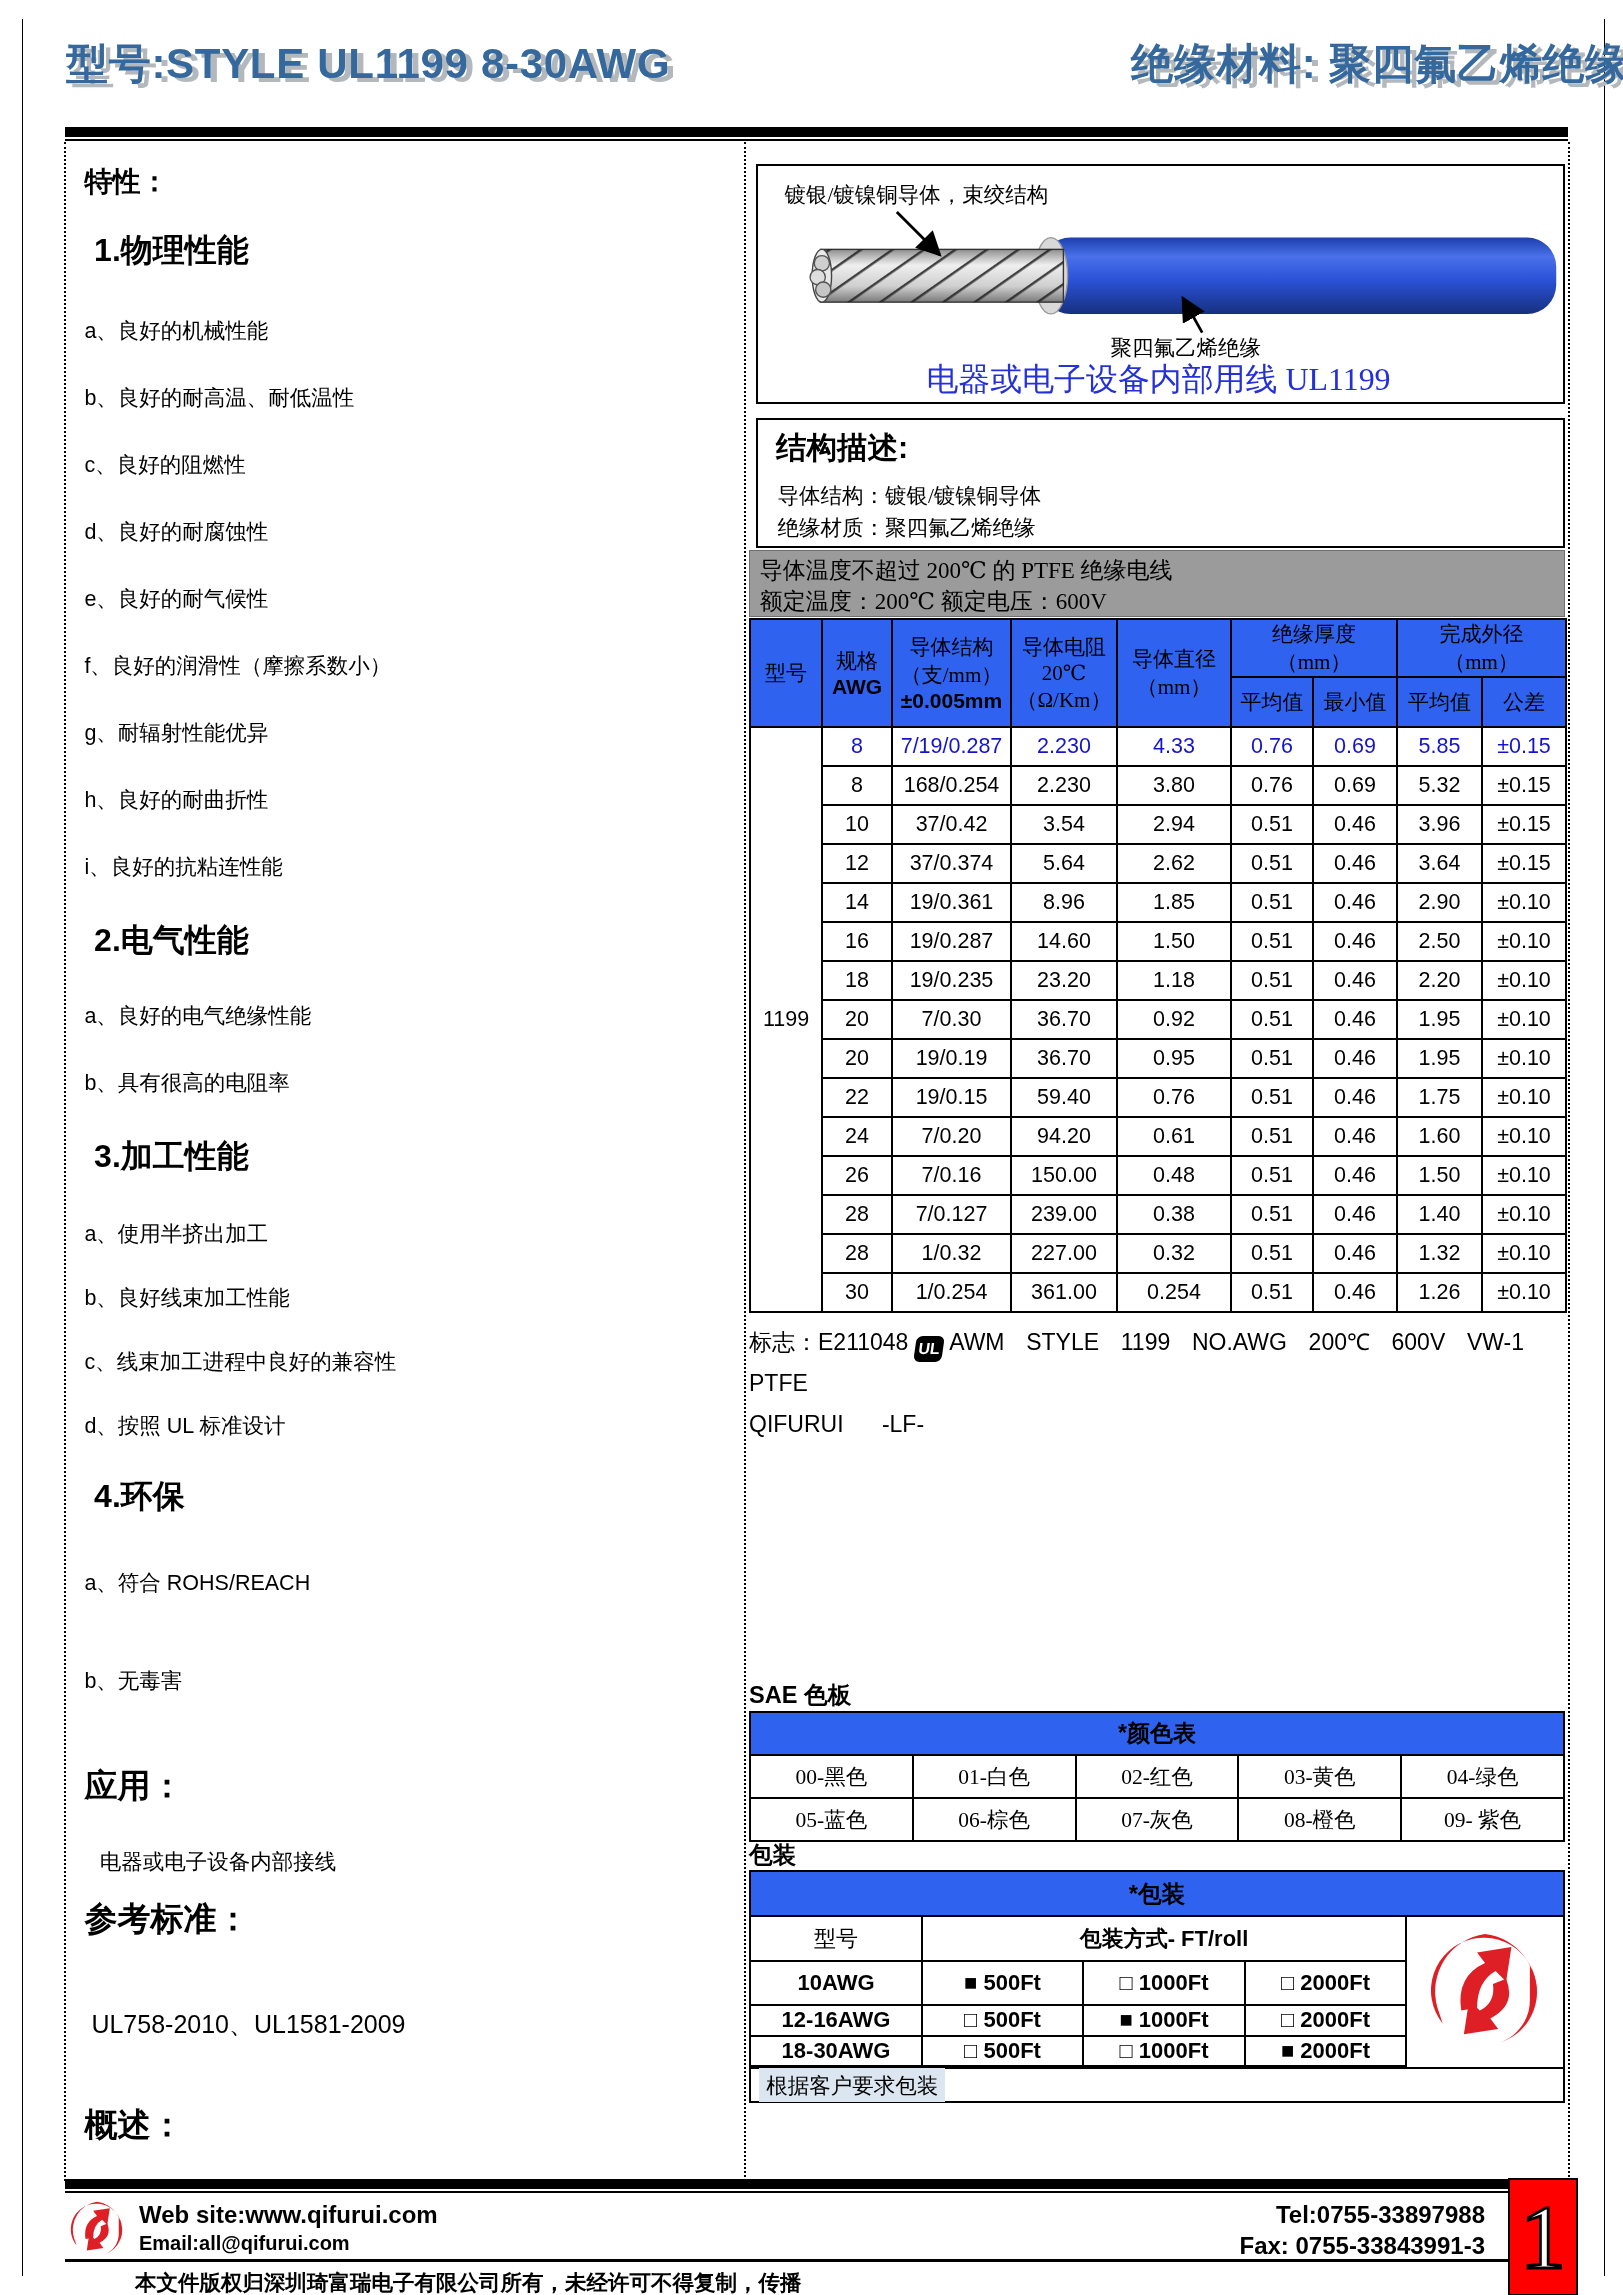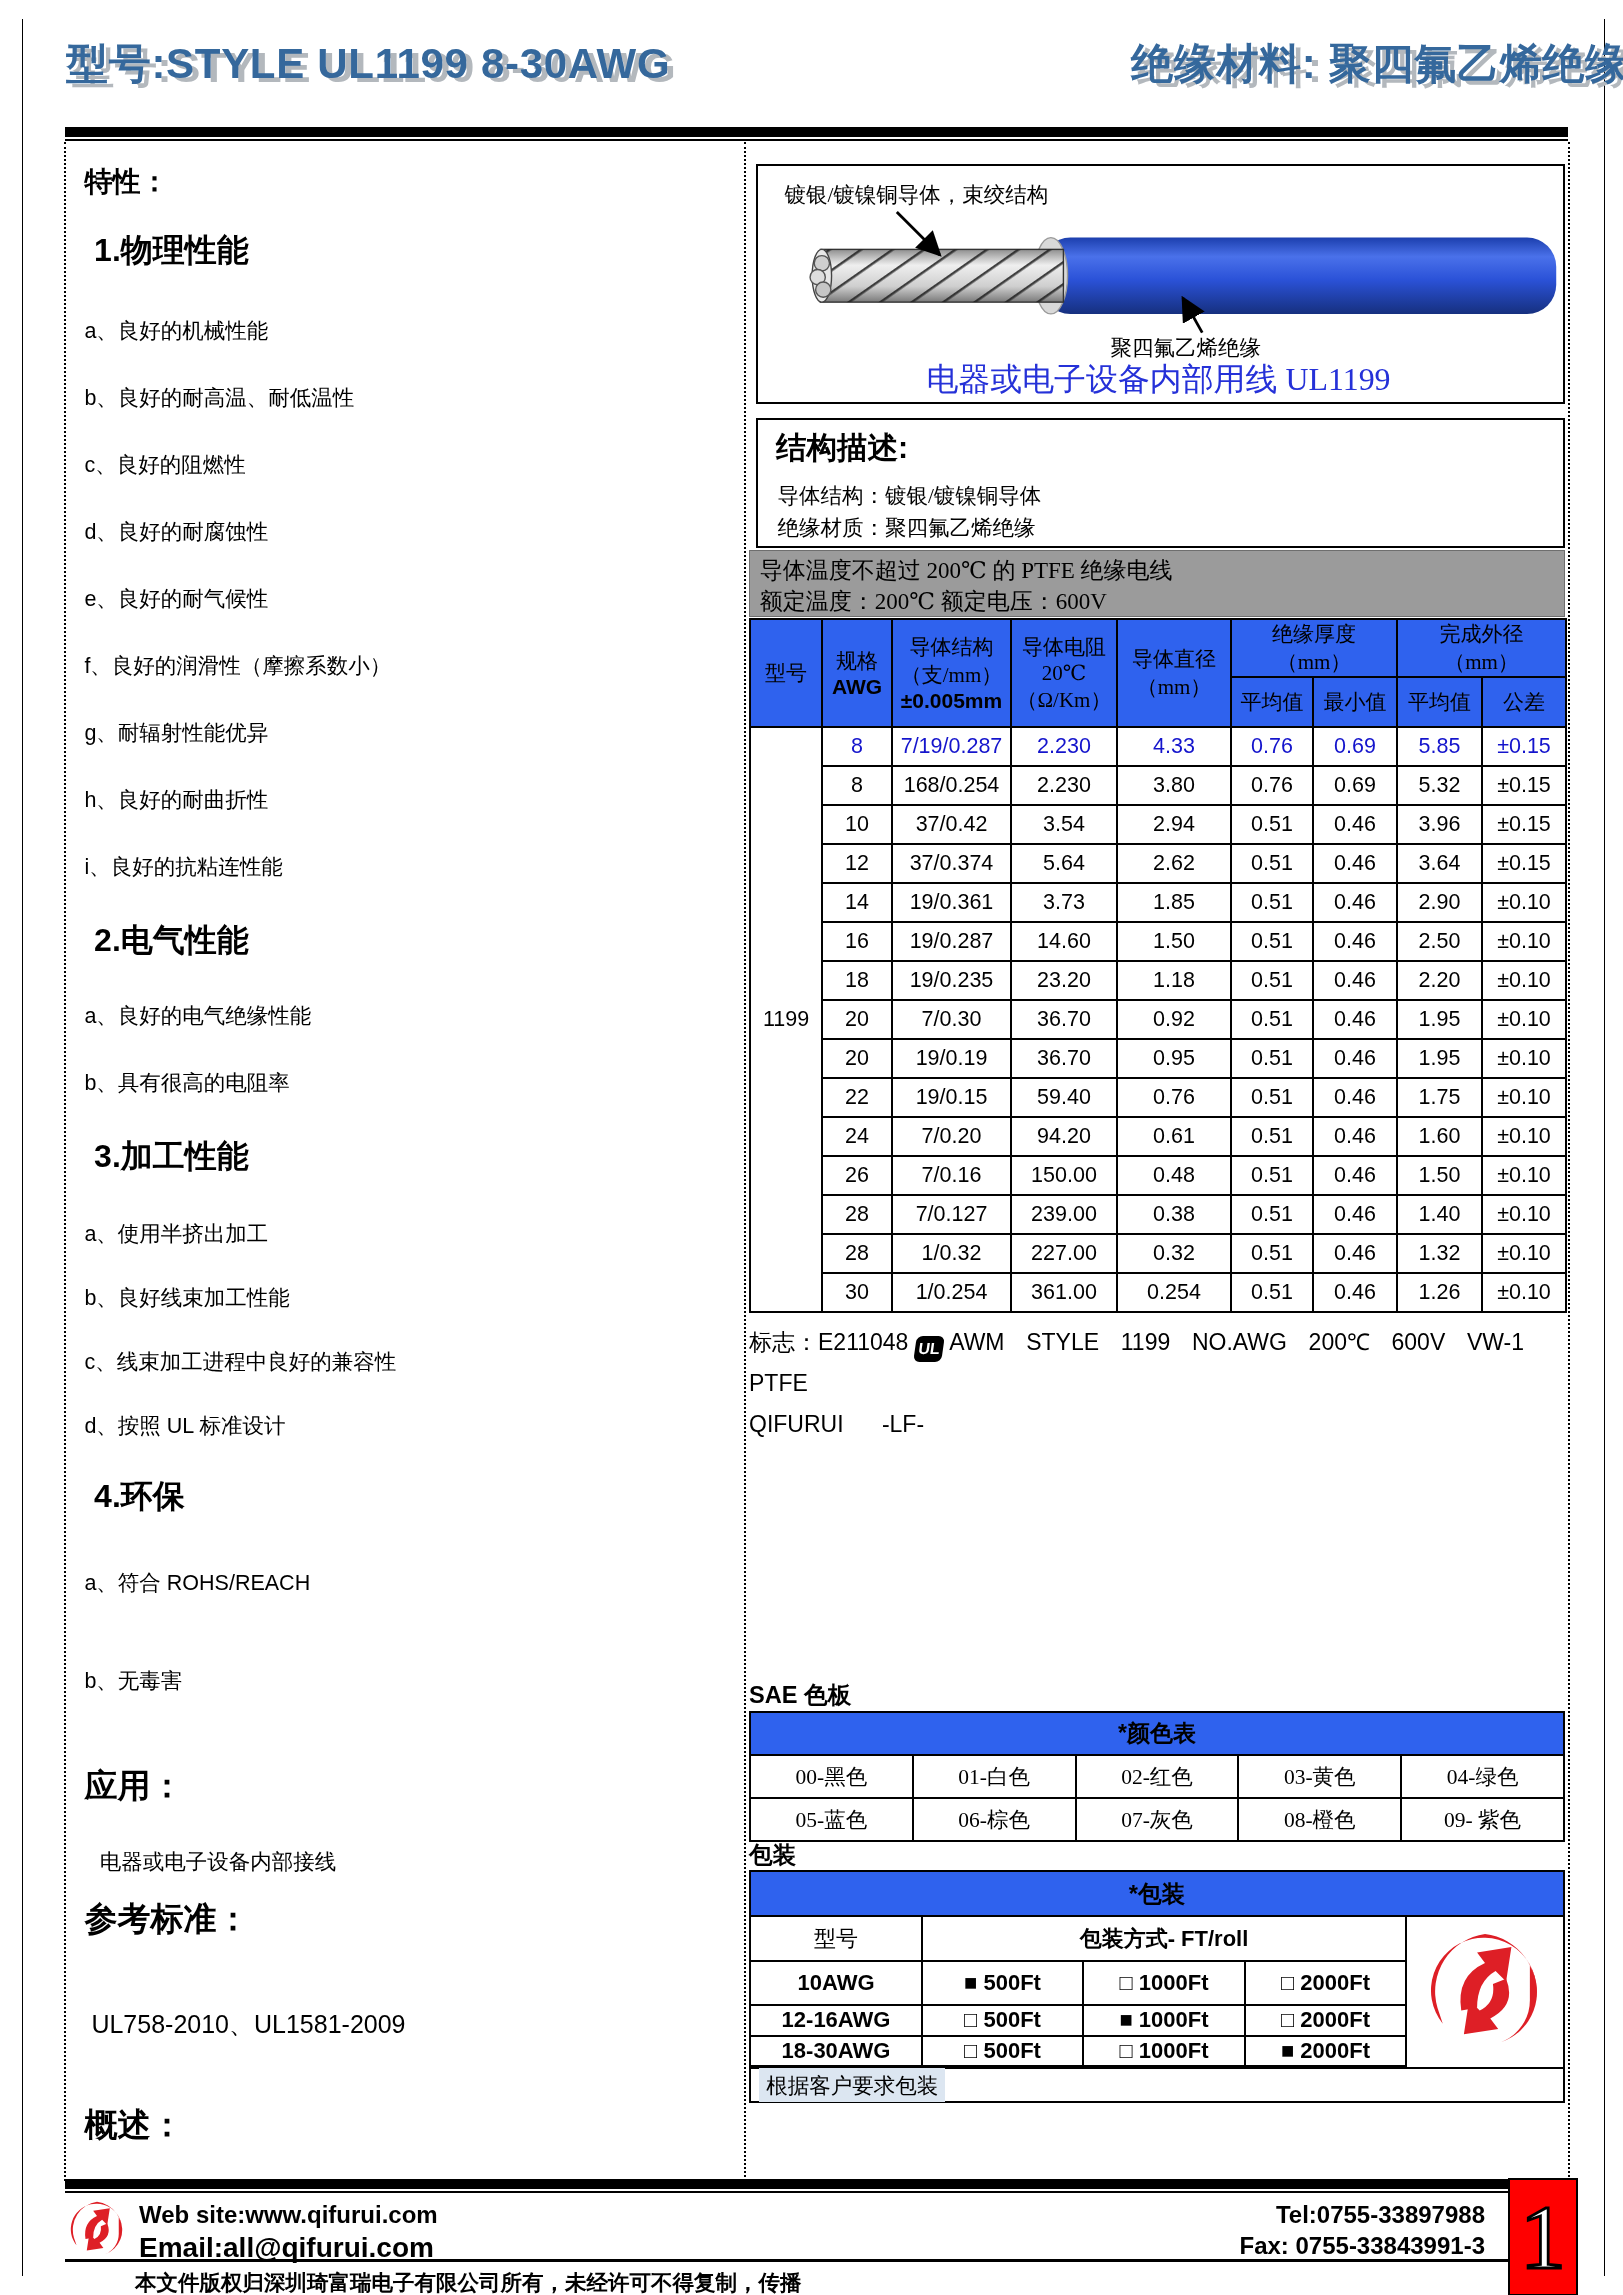--- a/index.html
+++ b/index.html
@@ -95,21 +95,21 @@
   .pack-table th{font-size:22px;font-weight:bold;}
   .pack-table td{font-size:22px;font-weight:bold;}
   .pr-tall{height:44px;} .pr-short{height:30.5px;}
   .logo-cell{flex:1;border-left:0px;display:flex;align-items:center;justify-content:center;}
   .pack-note{height:32px;border-top:2.1px solid #000;display:flex;align-items:center;padding-left:8.3px;}
   .pack-note span{font-size:21.5px;background:#dce6f1;padding:2.1px 7px;}
 
   
   .foot-logo{position:absolute;left:65px;top:2198px;width:64px;height:64px;}
   .site-line{position:absolute;left:139px;top:2201px;font-size:24px;font-weight:bold;}
-  .mail-line{position:absolute;left:139px;top:2232px;font-size:28px;font-weight:bold;text-decoration:underline;}
+  .mail-line{position:absolute;left:139px;top:2232px;font-size:20px;font-weight:bold;}
   .tel-line{position:absolute;left:1027px;top:2201px;width:458px;text-align:right;font-size:24px;font-weight:bold;}
   .fax-line{position:absolute;left:1027px;top:2232px;width:458px;text-align:right;font-size:24px;font-weight:bold;}
   .copyright{position:absolute;left:135px;top:2268px;font-size:21.5px;font-weight:bold;}
   .page-box{position:absolute;left:1508px;top:2178px;width:70px;height:118px;background:#ff0000;
     border:2.1px solid #000;box-sizing:border-box;display:flex;align-items:center;justify-content:center;}
   .page-num{font-family:"Liberation Serif","DejaVu Serif",serif;font-size:92px;color:#fff;
     -webkit-text-stroke:2.8px #000;line-height:1;}
 </style>
 </head>
 <body>
@@ -318,21 +318,21 @@
         <td>2.62</td>
         <td>0.51</td>
         <td>0.46</td>
         <td>3.64</td>
         <td>±0.15</td>
       </tr>
 
       <tr class="spec-row">
         <td>14</td>
         <td>19/0.361</td>
-        <td>3.73</td>
+        <td>8.96</td>
         <td>1.85</td>
         <td>0.51</td>
         <td>0.46</td>
         <td>2.90</td>
         <td>±0.10</td>
       </tr>
 
       <tr class="spec-row">
         <td>16</td>
         <td>19/0.287</td>

